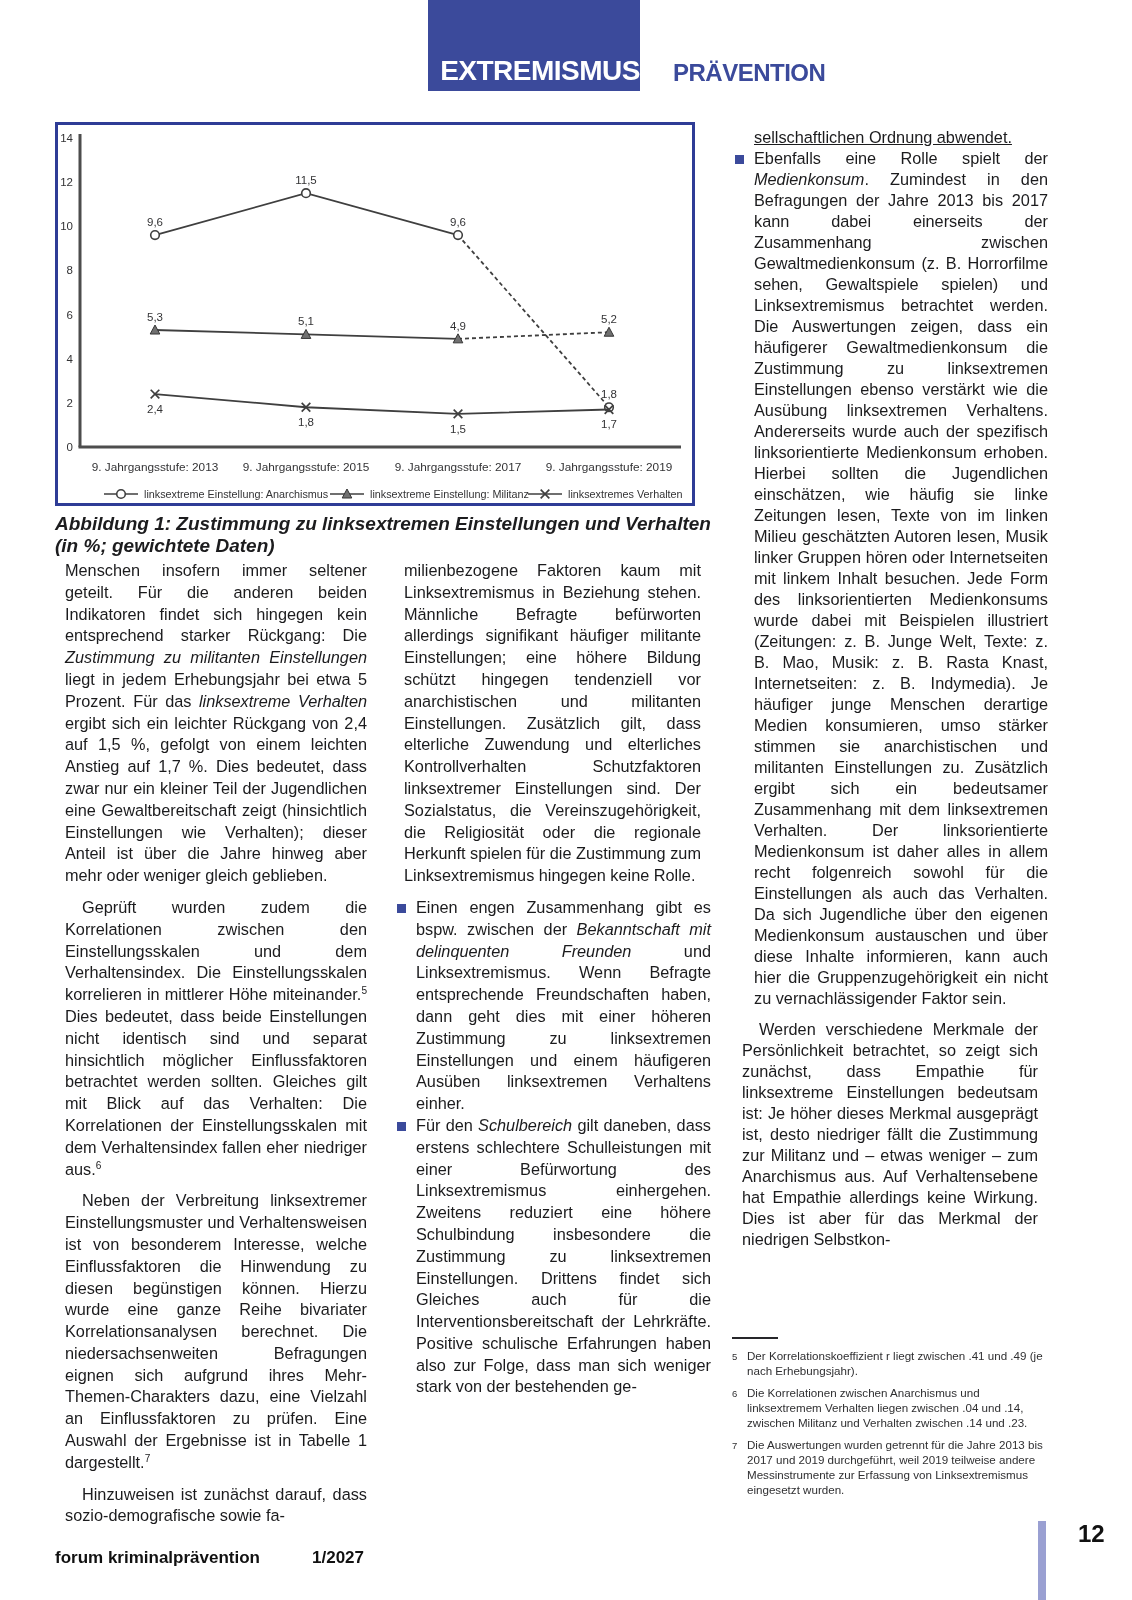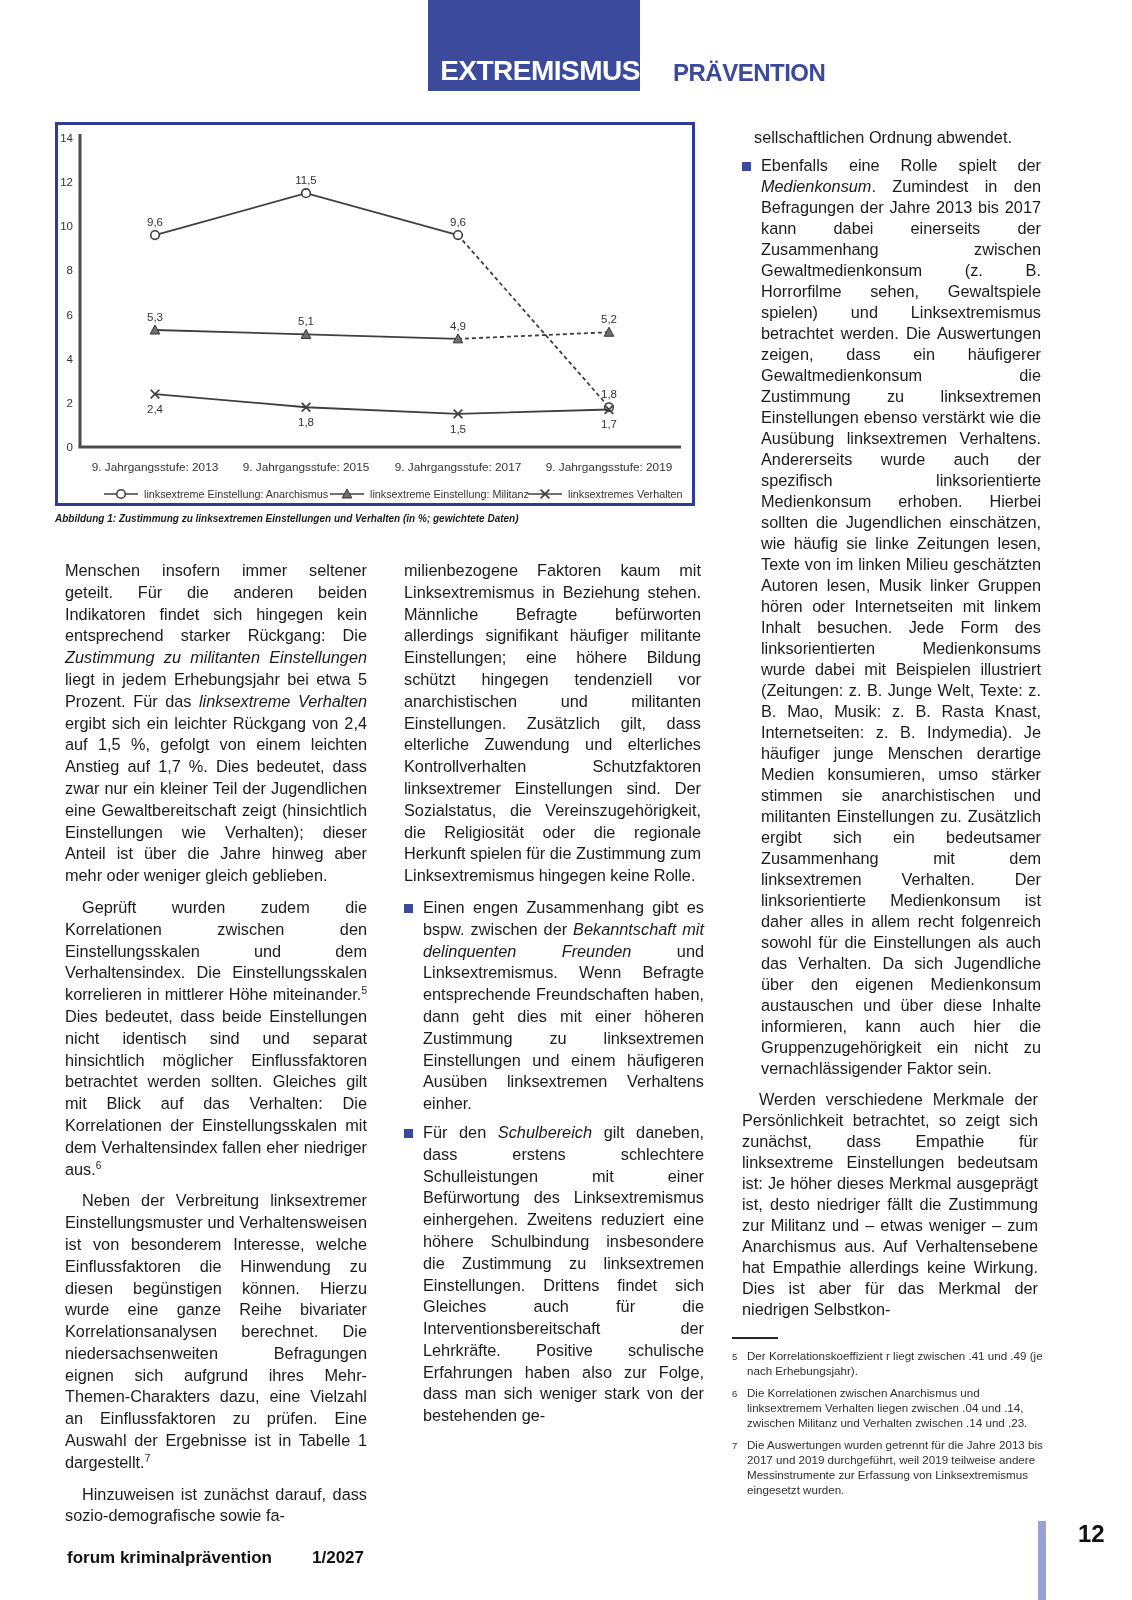--- a/index.html
+++ b/index.html
@@ -12,41 +12,41 @@
   .hd-box{position:absolute;left:428px;top:0;width:212px;height:91px;background:#3b4a9b;}
   .hd-title-white{position:absolute;right:0;bottom:4px;color:#ffffff;font-weight:bold;
     font-size:28px;letter-spacing:-0.5px;white-space:nowrap;}
   .hd-title-blue{position:absolute;left:245px;bottom:4px;color:#3b4a9b;font-weight:bold;
     font-size:24px;letter-spacing:-0.5px;white-space:nowrap;}
   
   .chart-frame{position:absolute;left:55px;top:122px;width:634px;height:378px;
     border:3px solid #2e3c96;background:#fff;}
   .chart-frame svg{display:block;}
   .fig-caption{position:absolute;left:55px;top:513px;width:660px;
-    font-size:10px;font-weight:bold;font-style:italic;color:#1c1c1e;}
+    font-size:19px;font-weight:bold;font-style:italic;color:#1c1c1e;}
   
   .col{position:absolute;width:322px;font-size:16.3px;line-height:21.8px;
     text-align:justify;color:#1b1b1d;}
   .col p{margin:10px;}
   .col p.indent{text-indent:17px;}
-  .bullet{display:flex;margin:7px;}
+  .bullet{display:flex;margin:0;}
   .bmark{flex:none;width:9px;height:9px;background:#3b4a9b;margin:7px 10px 0 3px;}
   .btext{flex:1;text-align:justify;}
-  .bcont{padding-left:22px;text-align:justify;}
+  .bcont{padding-left:22px;text-align:justify;text-decoration:underline;}
   #col1{left:55px;top:550px;}
   #col2{left:394px;top:550px;width:317px;}
   #col3{left:732px;top:127px;width:316px;line-height:21px;height:1200px;overflow:hidden;}
   
   .footnotes{position:absolute;left:732px;top:1337px;width:316px;}
   .fnrule{width:46px;border-top:2px solid #26262a;margin:0 0 9px 0;}
   .fn{display:flex;margin-bottom:7px;font-size:11.6px;line-height:15px;color:#2f2f31;}
   .fn .fnum{flex:none;width:15px;font-size:9.5px;padding-top:1px;}
   .fn .ftext{flex:1;}
   
-  .footer-journal{position:absolute;left:55px;top:1548px;font-size:17px;font-weight:bold;color:#111;margin-left:12px;}
+  .footer-journal{position:absolute;left:55px;top:1548px;font-size:17px;font-weight:bold;color:#111;}
   .footer-issue{position:absolute;left:312px;top:1548px;font-size:17px;font-weight:bold;color:#111;}
   .pagebar{position:absolute;left:1038px;top:1521px;width:8px;height:79px;background:#9aa0d2;}
   .pagenum{position:absolute;left:1078px;top:1520px;font-size:24px;font-weight:bold;color:#111;}
   sup{font-size:0.62em;line-height:0;}
 </style>
 </head>
 <body>
 
 <div class="hd-box">
   <span class="hd-title-white">EXTREMISMUS</span>

